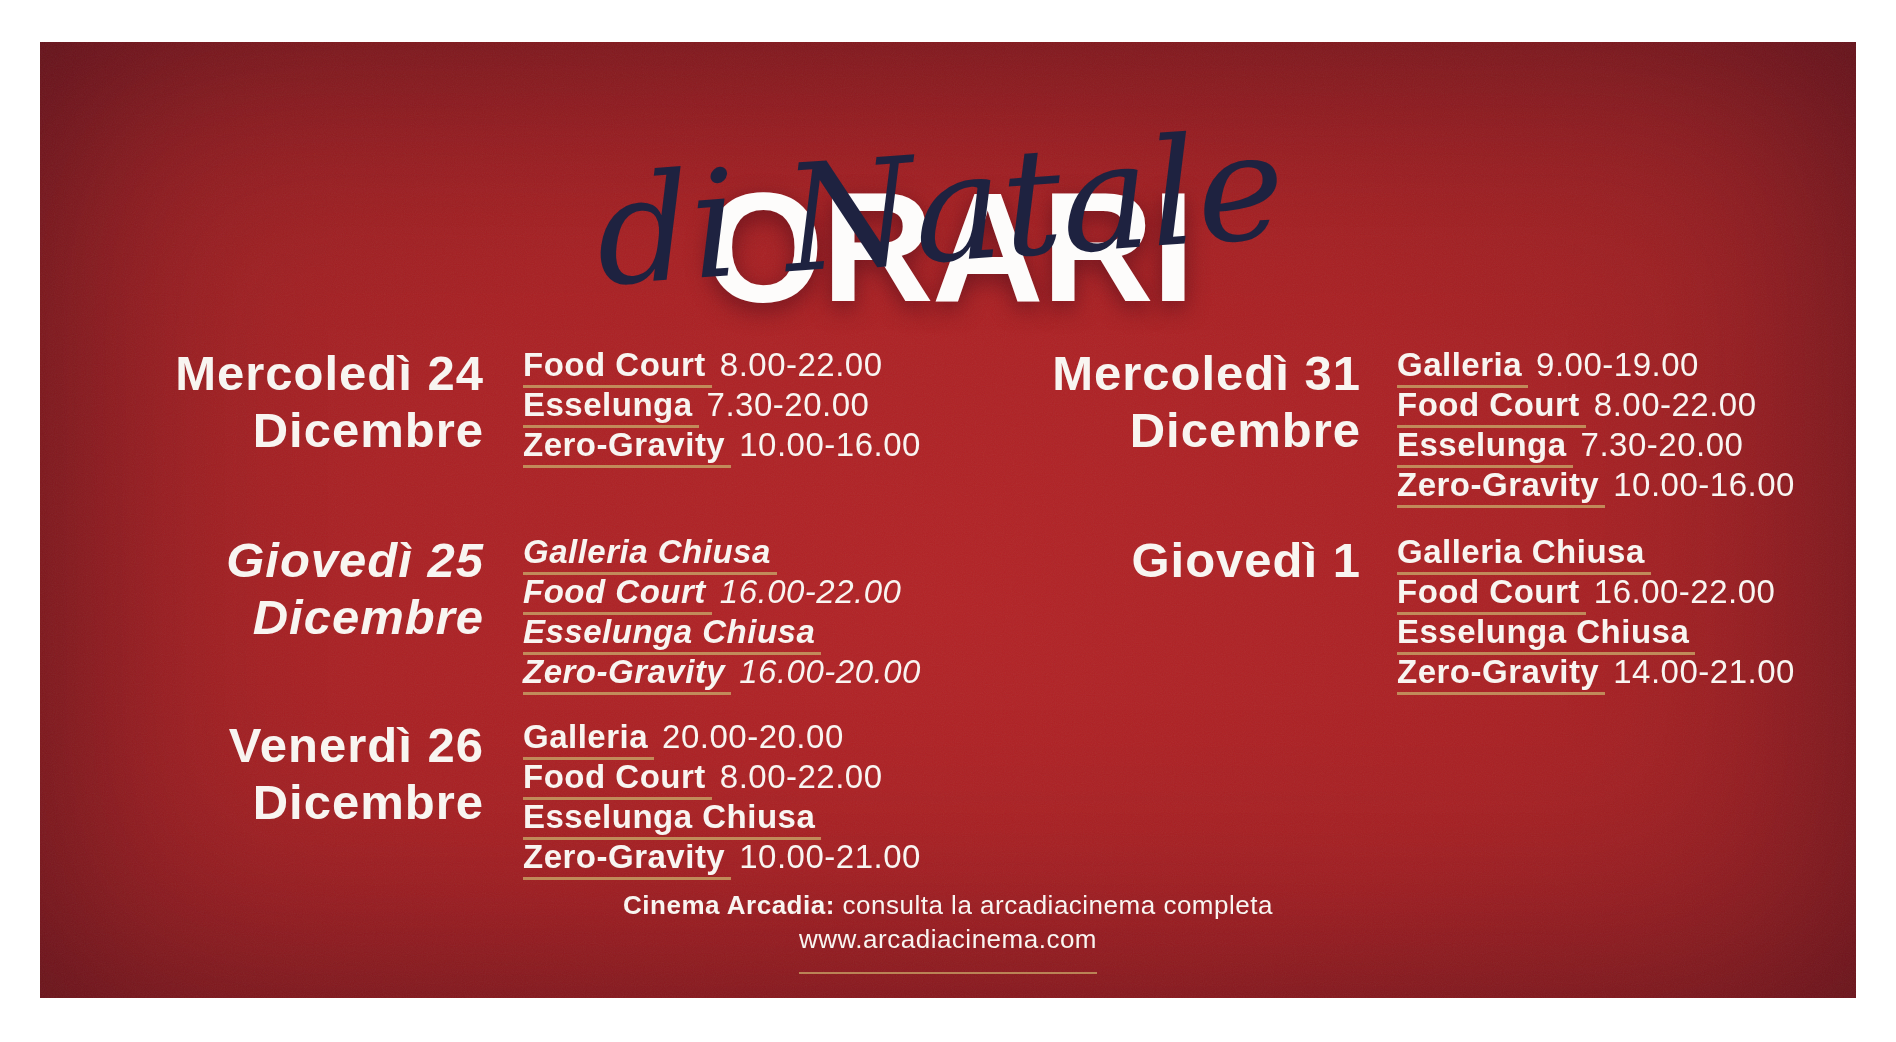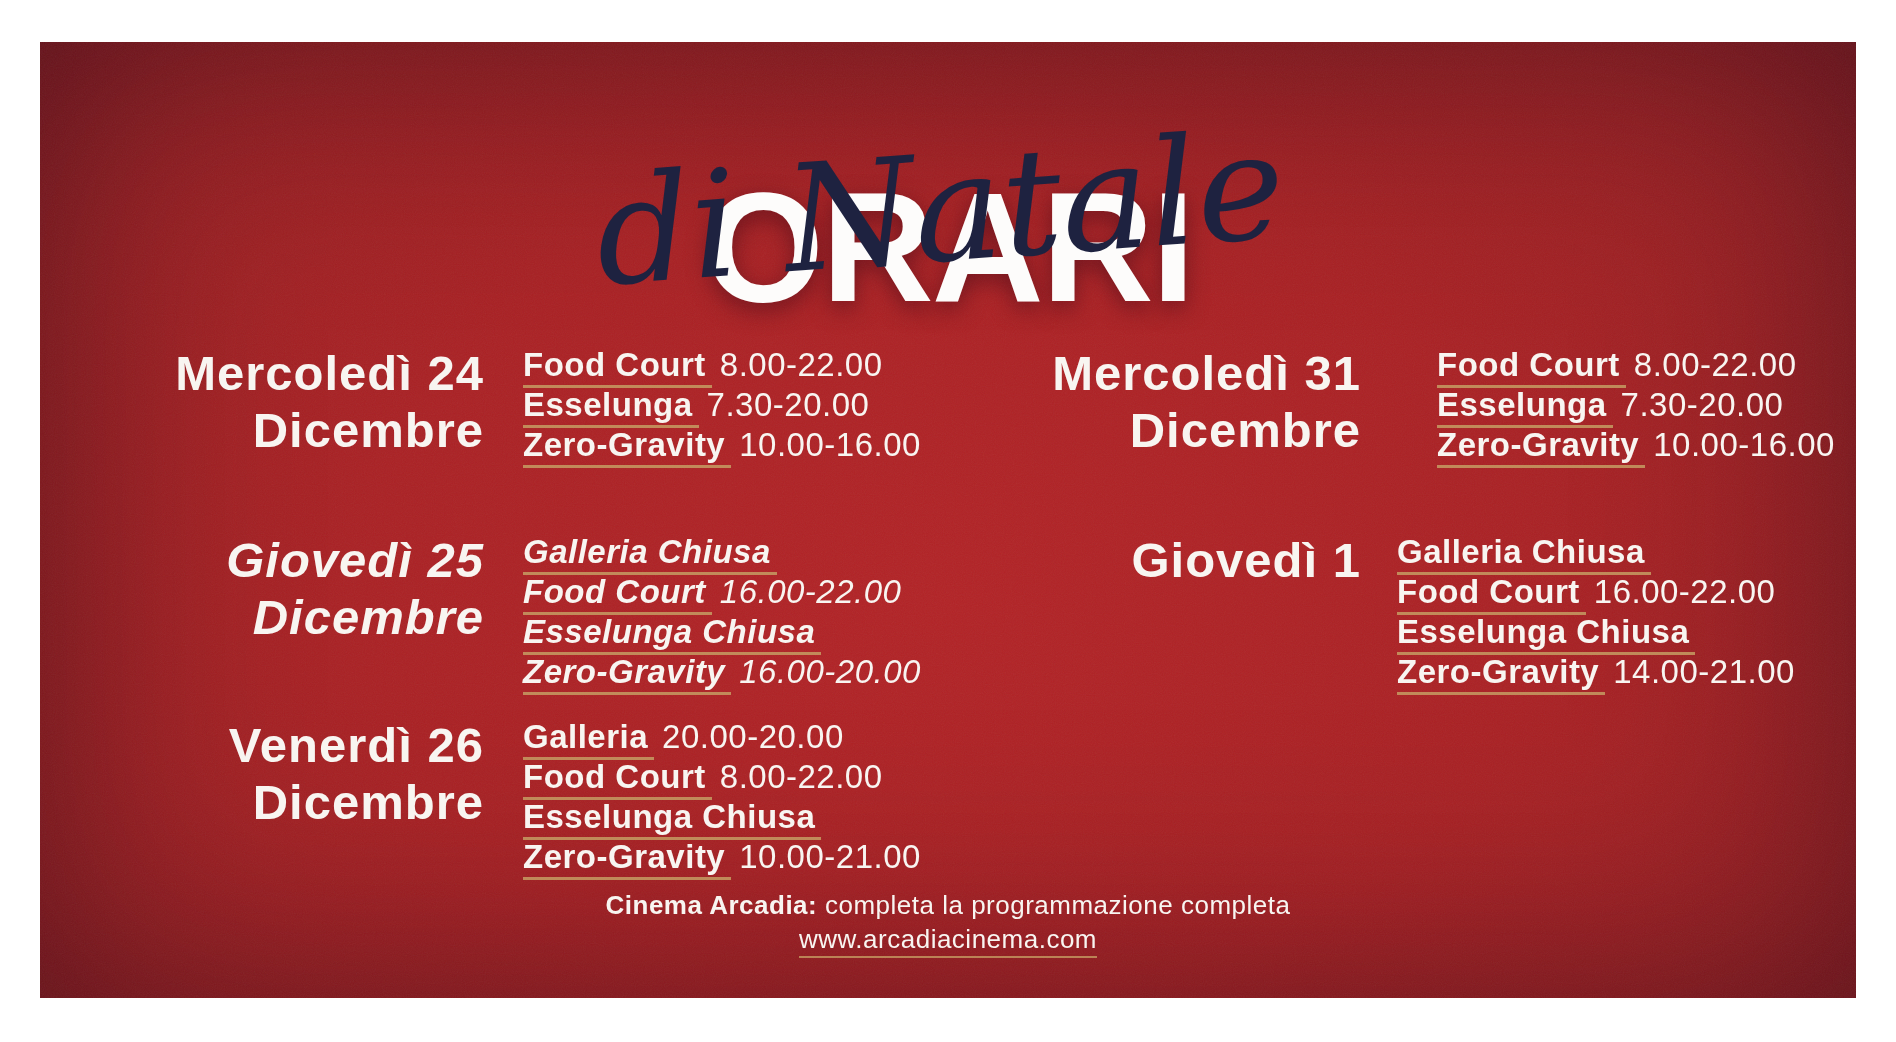--- a/index.html
+++ b/index.html
@@ -53,34 +53,34 @@
     font-weight:700;
     border-bottom:3px solid rgba(197,156,99,.85);
     padding:0 6px 2px 0;margin-right:8px;
   }
   .time{font-weight:400;}
 
   
   .g-l1{left:0;  top:303px;}
   .g-l2{left:0;  top:490px;font-style:italic;}
   .g-l3{left:0;  top:675px;}
-  .g-r1{left:880px;top:303px;gap:40px;}
+  .g-r1{left:880px;top:303px;}
   .g-r2{left:880px;top:490px;}
 
   
   .footer{
     position:absolute;left:0;right:0;top:846px;
     text-align:center;color:#f8f5f1;
     font-size:26px;line-height:34px;letter-spacing:.5px;
   }
   .footer-inner{max-width:690px;margin:0 auto;}
   .footer b{font-weight:700;}
   .weblink{
     border-bottom:2px solid rgba(197,156,99,.8);
-    padding-bottom:2px;
+    padding-bottom:18px;
   }
 </style>
 </head>
 <body>
 
 <div class="poster">
 
   <svg class="grain" xmlns="http://www.w3.org/2000/svg">
     <filter id="noise">
         <feTurbulence type="fractalNoise" baseFrequency="0.9" numOctaves="2" stitchTiles="stitch"></feTurbulence>
@@ -128,20 +128,21 @@
         <li><span class="venue">Zero-Gravity</span><span class="time">10.00-21.00</span></li>
       </ul>
   </section>
 
   <section class="group col-right g-r1">
     <div class="day">
       <div>Mercoledì 31</div>
       <div>Dicembre</div>
     </div>
     <ul>
+        <li><span class="venue">Galleria</span><span class="time">9.00-19.00</span></li>
         <li><span class="venue">Food Court</span><span class="time">8.00-22.00</span></li>
         <li><span class="venue">Esselunga</span><span class="time">7.30-20.00</span></li>
         <li><span class="venue">Zero-Gravity</span><span class="time">10.00-16.00</span></li>
       </ul>
   </section>
 
   <section class="group col-right g-r2">
     <div class="day">
       <div>Giovedì 1</div>
     </div>
@@ -149,18 +150,18 @@
         <li><span class="venue">Galleria Chiusa</span></li>
         <li><span class="venue">Food Court</span><span class="time">16.00-22.00</span></li>
         <li><span class="venue">Esselunga Chiusa</span></li>
         <li><span class="venue">Zero-Gravity</span><span class="time">14.00-21.00</span></li>
       </ul>
   </section>
 
   <div class="footer">
     <div class="footer-inner">
       <b>Cinema Arcadia:</b>
-      <span>completa la programmazione completa</span>
+      <span>consulta la arcadiacinema completa</span>
       <span class="weblink">www.arcadiacinema.com</span>
     </div>
   </div>
 
 </div>
 
 </body></html>

